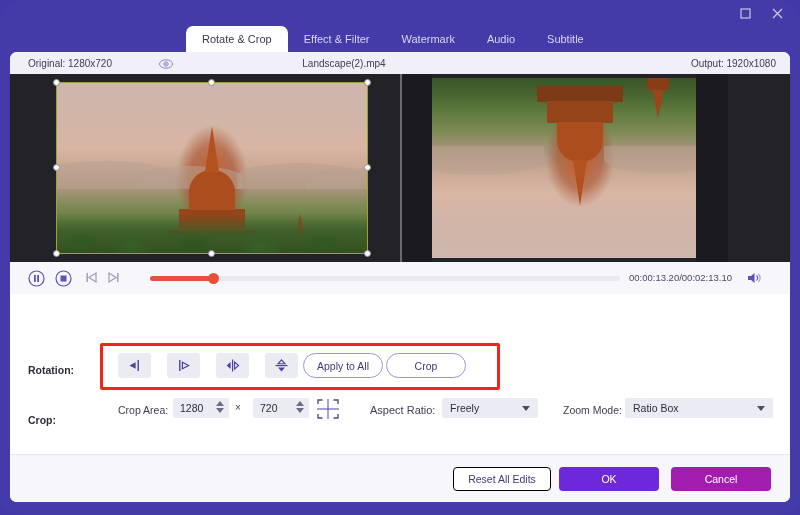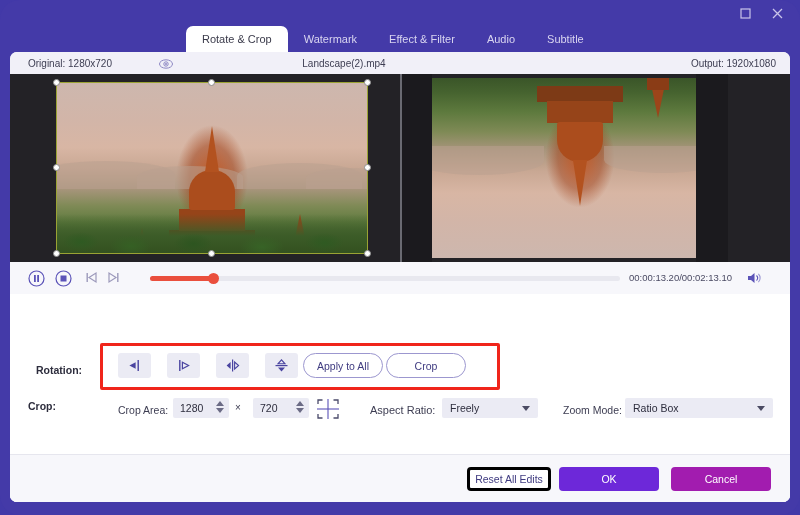--- a/index.html
+++ b/index.html
@@ -206,22 +206,22 @@
     position:absolute; right:28px; top:8px; width:16px; height:16px;
     color:#5b53b8; cursor:pointer;
   }
 
   
   #controls { position:absolute; left:0; top:242px; width:780px; height:208px; background:#fff; }
 
   .row-label {
     position:absolute; font-size:10.5px; font-weight:bold; color:#2d2d3d;
   }
-  #lbl-rotation { left:18px; top:70px;margin-left:8px; }
-  #lbl-crop { left:18px; top:106px; }
+  #lbl-rotation { left:18px; top:70px; }
+  #lbl-crop { left:18px; top:120px; }
 
   
   .rotbtn {
     position:absolute; top:59px; width:33px; height:25px;
     background:#ebebf4; border-radius:3px;
     display:flex; align-items:center; justify-content:center;
     color:#4a44a0; cursor:pointer;
   }
   #rot-1{left:108px;} #rot-2{left:157px;} #rot-3{left:206px;} #rot-4{left:255px;}
   .rotbtn svg{display:block;}
@@ -297,22 +297,22 @@
   #footer {
     position:absolute; left:0; bottom:0; width:780px; height:48px;
     background:#f7f7fb; border-top:1px solid #e6e6ee;
   }
   .fbtn {
     position:absolute; top:12px; height:24px;
     border-radius:4px; font-size:10.5px;
     display:flex; align-items:center; justify-content:center; cursor:pointer;
   }
   #btn-reset-all {
-    right:239px; width:84px; background:#fff;
-    border:3px solid #000000; color:#3f3b80;
+    right:239px; width:98px; background:#fff;
+    border:1px solid #000000; color:#3f3b80;
   }
   #btn-ok { right:131px; width:100px; background:#6d28d9; color:#fff; border:none; }
   #btn-cancel { right:19px; width:100px; background:#a21caf; color:#fff; border:none; }
 </style>
 </head>
 <body>
 
 <div id="window">
 
   <div id="titlebar">
@@ -325,22 +325,22 @@
       <div class="wbtn">
         <svg width="13" height="13" viewBox="0 0 13 13">
           <path d="M2 2 L11 11 M11 2 L2 11" stroke="currentColor" stroke-width="1.3" fill="none"></path>
         </svg>
       </div>
     </div>
   </div>
 
   <div id="tabs">
     <div class="tab active">Rotate &amp; Crop</div>
+    <div class="tab">Effect &amp; Filter</div>
     <div class="tab">Watermark</div>
-    <div class="tab">Effect &amp; Filter</div>
     <div class="tab">Audio</div>
     <div class="tab">Subtitle</div>
   </div>
 
   <div id="panel">
 
     <div id="infostrip">
       <div id="orig-label">Original: 1280x720</div>
       <div id="eye-icon">
         <svg width="16" height="16" viewBox="0 0 16 16">

